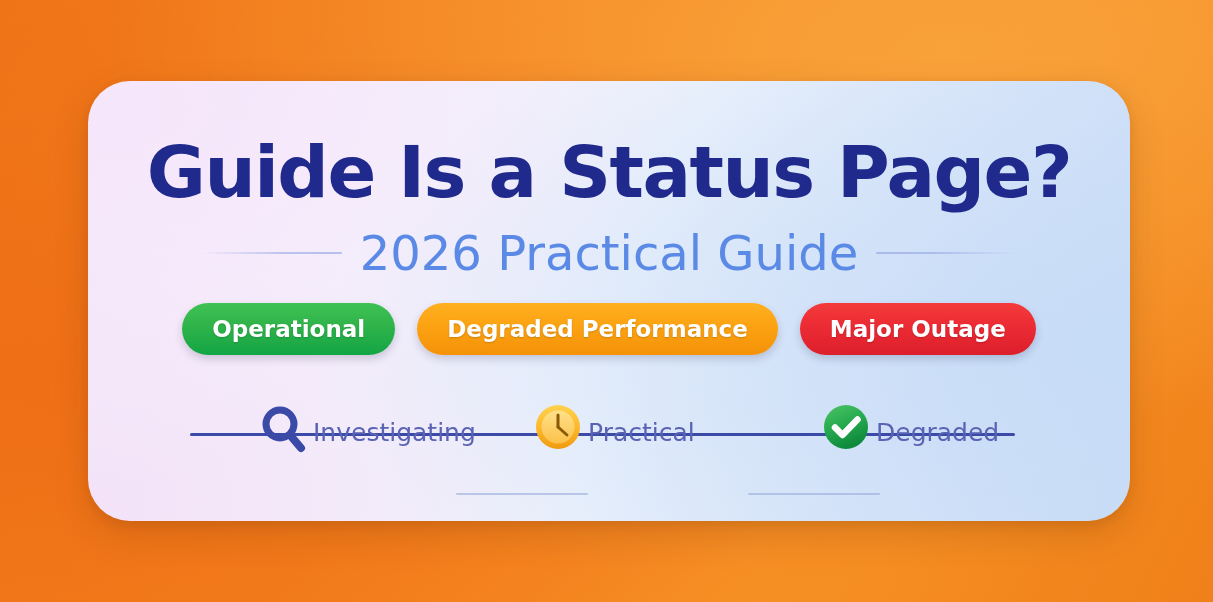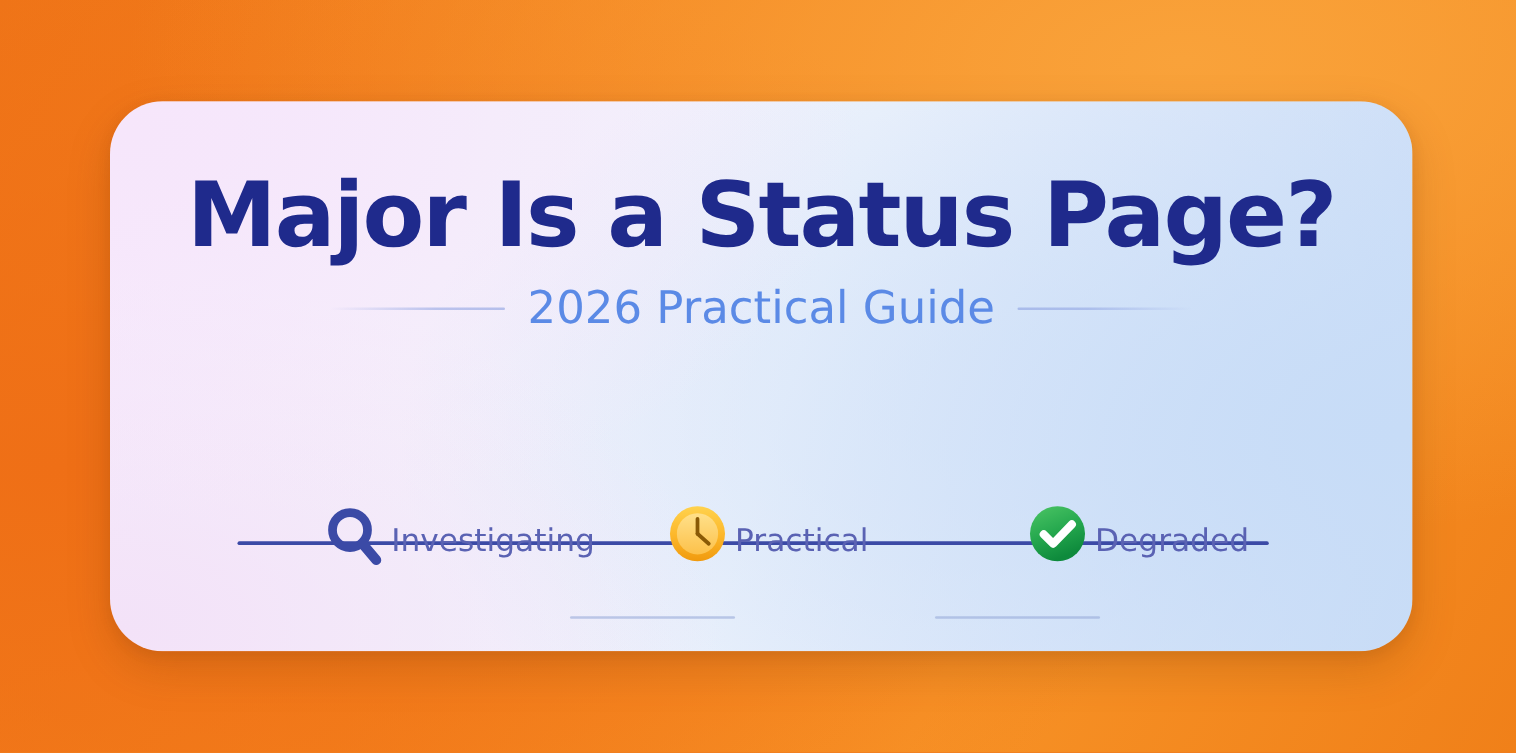--- a/index.html
+++ b/index.html
@@ -77,21 +77,21 @@
   }
   .sub-rule.left {
     background: linear-gradient(to right, rgba(140,160,225,0) 0%, rgba(140,160,225,0.55) 60%, rgba(140,160,225,0.6) 100%);
   }
   .sub-rule.right {
     background: linear-gradient(to left, rgba(140,160,225,0) 0%, rgba(140,160,225,0.55) 60%, rgba(140,160,225,0.6) 100%);
   }
   #subtitle {
     font-family: "DejaVu Sans", sans-serif;
     font-weight: 400;
-    font-size: 36px;
+    font-size: 48px;
     color: #5b8ae6;
     white-space: nowrap;
     line-height: 1;
   }
 
   
   #badges {
     position: absolute;
     left: 0;
     top: 222px;
@@ -172,28 +172,33 @@
     border-radius: 2px;
   }
 </style>
 </head>
 <body>
 
 <div id="backdrop">
 
   <div id="card">
 
-    <div id="title">Major Is a Status Page?</div>
+    <div id="title">Guide Is a Status Page?</div>
 
     <div id="subtitle-row">
       <div class="sub-rule left"></div>
       <div id="subtitle">2026 Practical Guide</div>
       <div class="sub-rule right"></div>
     </div>
 
+    <div id="badges">
+      <div class="badge green">Operational</div>
+      <div class="badge orange">Degraded Performance</div>
+      <div class="badge red">Major Outage</div>
+    </div>
 
     <div id="timeline">
 
       <div id="rail"></div>
 
       <div class="label-rule" style="left:368px; width:132px;"></div>
       <div class="label-rule" style="left:660px; width:132px;"></div>
 
       <div class="node" style="left:225px;">
         <div class="icon-wrap">

